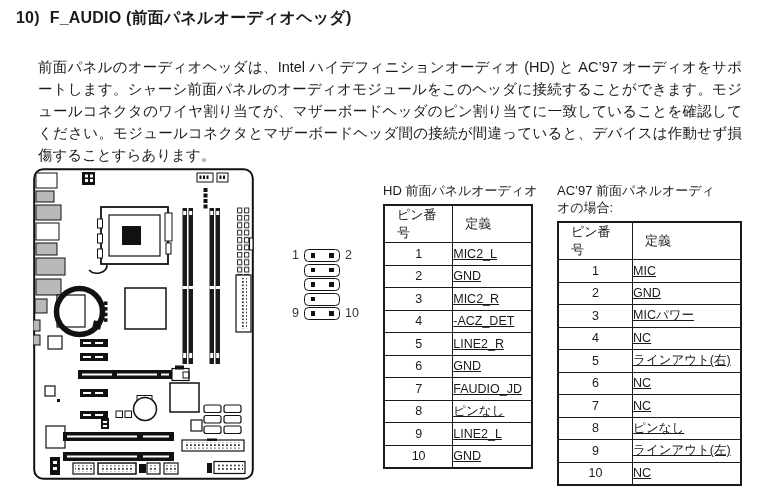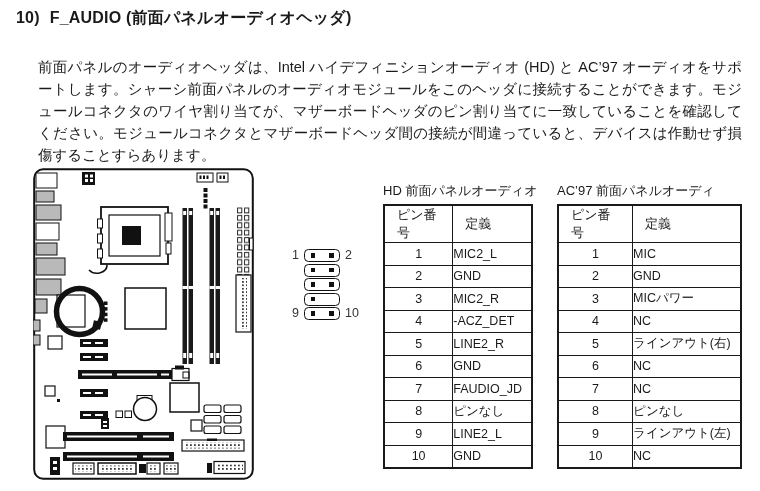--- a/index.html
+++ b/index.html
@@ -42,21 +42,21 @@
   table.pins{
     border-collapse:collapse;margin-top:5px;background:#fff;
     font-size:12.5px;color:#1a1a1a;
   }
   table.pins th,table.pins td{
     border:1px solid #1a1a1a;height:21.5px;padding:0;vertical-align:middle;
   }
   table.pins{border:2px solid #1a1a1a;}
   table.pins th{font-size:13px;font-weight:normal;text-align:left;padding:0 12px;height:19px;}
   td.pn{text-align:center;}
-  td.df{text-align:left;padding:0 0 0 8px;}
+  td.df{text-align:left;padding:0 0 0 8px;text-decoration:underline;}
   .hd .pn{width:64px;} .hd .df{width:60px;}
   .ac .pn{width:64px;} .ac .df{width:112px;}
 </style>
 </head>
 <body>
 
 <div class="heading">
   <span class="num">10)</span><span>F_AUDIO (前面パネルオーディオヘッダ)</span>
 </div>
 
@@ -326,20 +326,21 @@
           <td class="pn">10</td>
           <td class="df">GND</td>
         </tr>
     </tbody>
   </table>
 </div>
 
 <div class="tblblock ac">
   <div class="tblcap">
     <div>AC’97 前面パネルオーディ</div>
+    <div>オの場合:</div>
   </div>
   <table class="pins">
     <thead>
       <tr>
         <th class="pn">ピン番号</th>
         <th class="df">定義</th>
       </tr>
     </thead>
     <tbody>
       <tr>

